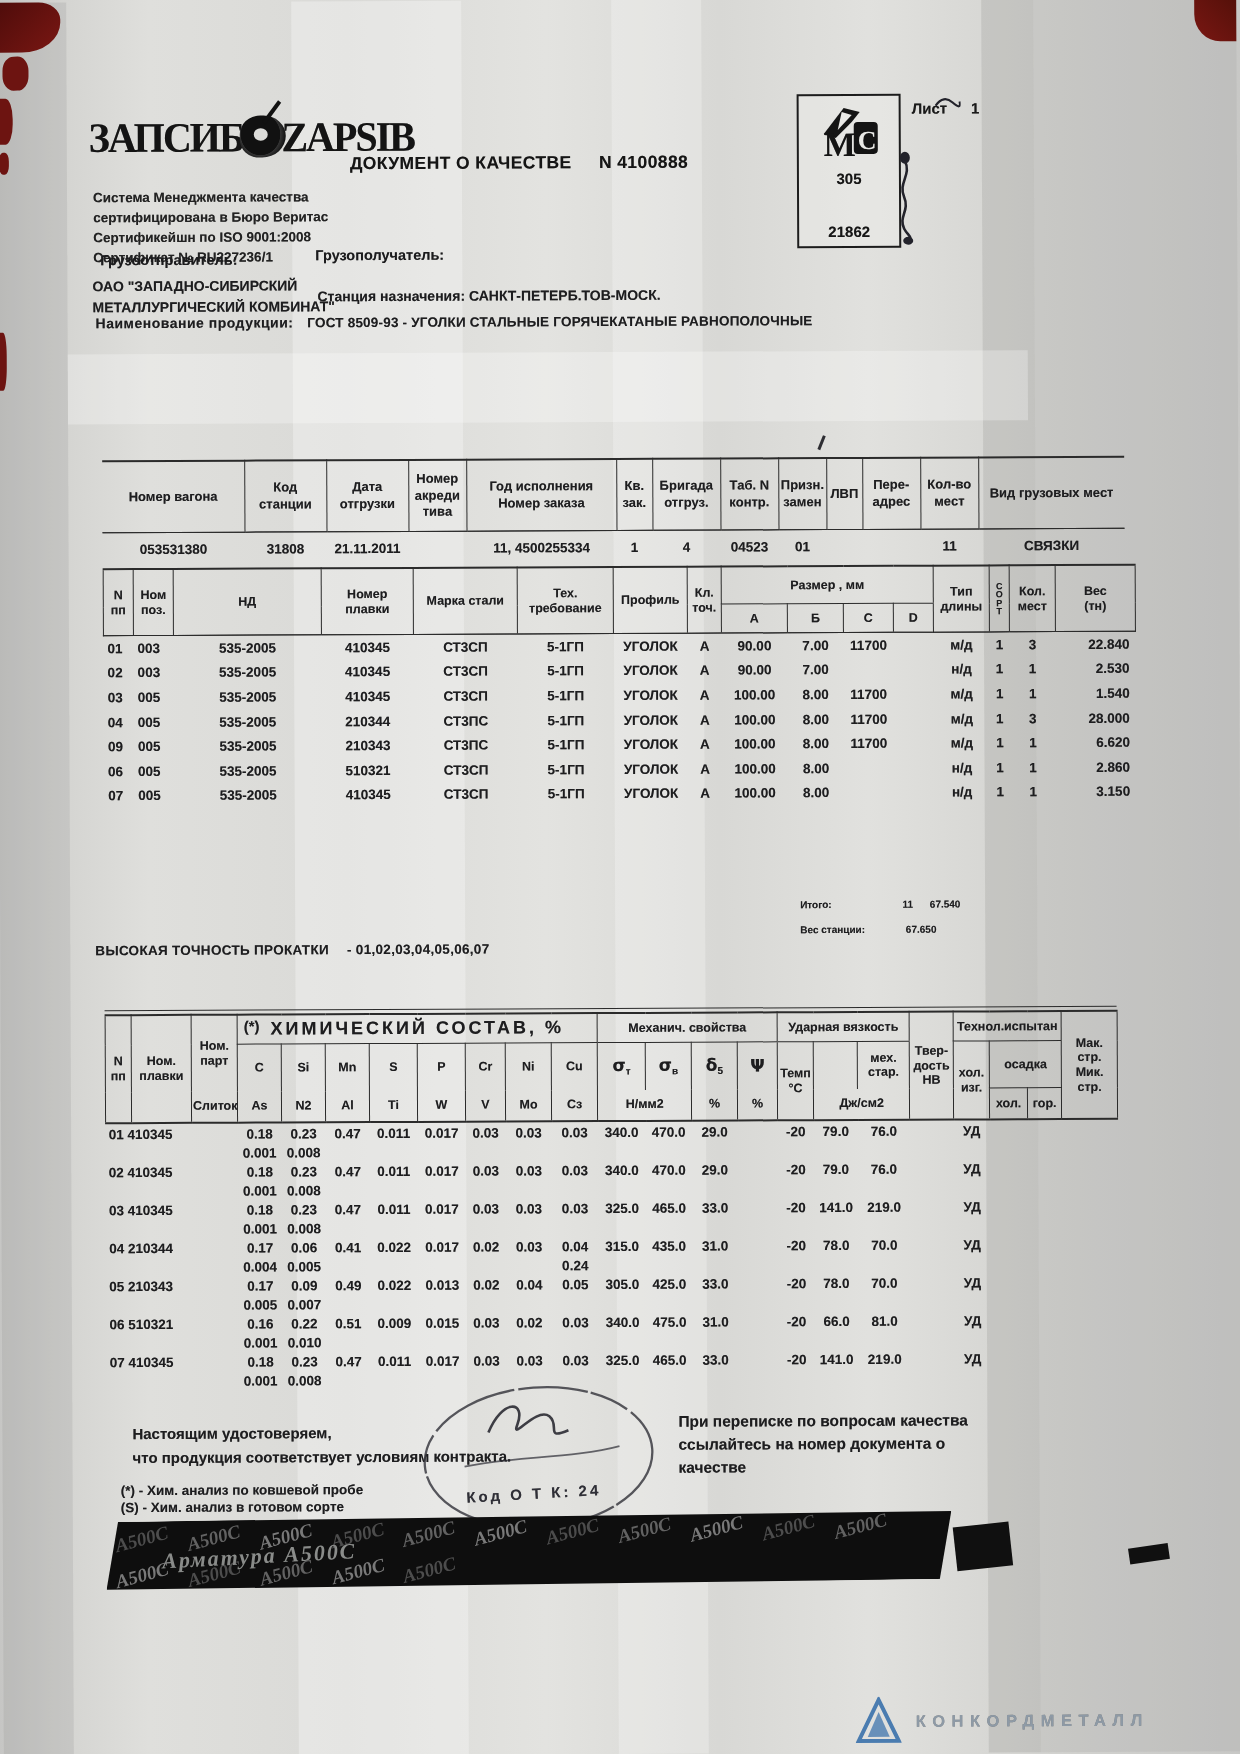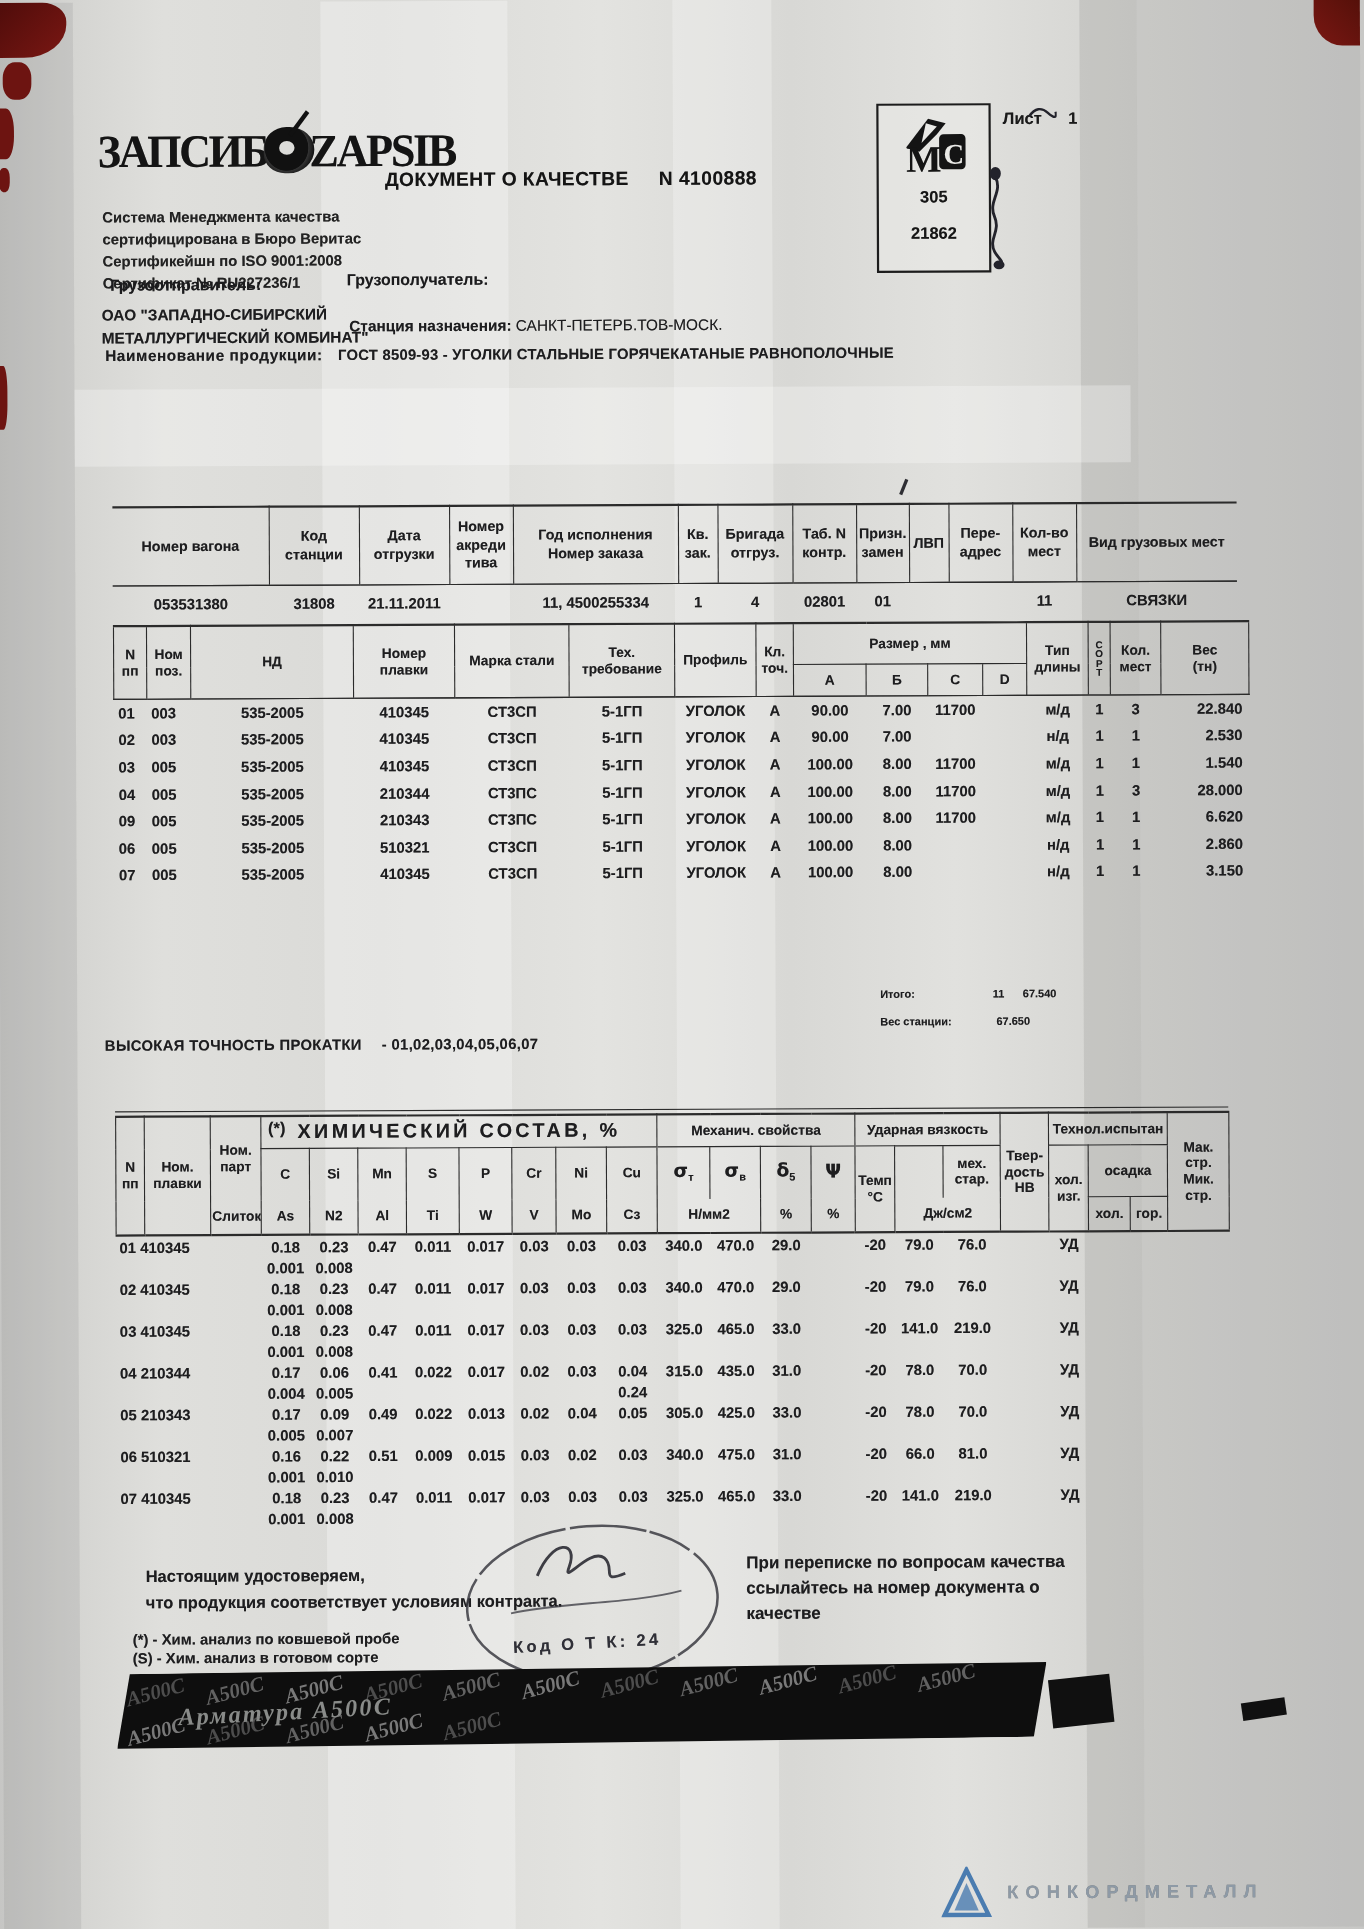--- a/index.html
+++ b/index.html
@@ -115,21 +115,21 @@
 
   <div class="abs stampbox">
     <svg width="66" height="62" viewBox="0 0 66 62" style="margin-top:8px">
       <polygon points="8,30 28,4 44,8 36,18 20,34" fill="#141414"></polygon>
       <polygon points="26,8 36,11 22,26" fill="#e9e9e6"></polygon>
       <text x="8" y="52" font-family="Liberation Serif, serif" font-weight="bold" font-size="34" fill="#141414">М</text>
       <rect x="38" y="18" width="24" height="32" rx="4" fill="#141414"></rect>
       <text x="42" y="45" font-family="Liberation Serif, serif" font-weight="bold" font-size="26" fill="#e9e9e6">С</text>
     </svg>
     <div class="mcnum">305</div>
-    <div class="mcnum" style="margin-top:16px">21862</div>
+    <div class="mcnum" style="margin-top:36px">21862</div>
   </div>
   <div class="abs sheet">
     <span>Лист</span><span class="n1">1</span>
   </div>
   <svg class="abs" style="left:938px;top:98px" width="26" height="14" viewBox="0 0 26 14">
     <path d="M1,9 Q9,-2 18,6 T25,5" stroke="#23232b" stroke-width="2.2" fill="none"></path>
   </svg>
   <svg class="abs" style="left:893px;top:152px" width="34" height="98" viewBox="0 0 34 98">
     <ellipse cx="15" cy="7" rx="5" ry="6" fill="#23232b"></ellipse>
     <path d="M15,10 C22,24 8,32 14,46 C20,60 8,66 14,78 C17,84 22,86 20,90" stroke="#23232b" stroke-width="2.6" fill="none"></path>
@@ -137,21 +137,21 @@
   </svg>
 
   <div class="abs lbl" style="left:103px;top:250px">Грузоотправитель:</div>
   <div class="abs shipper">
     <div>ОАО "ЗАПАДНО-СИБИРСКИЙ</div>
     <div>МЕТАЛЛУРГИЧЕСКИЙ КОМБИНАТ"</div>
   </div>
   <div class="abs lbl" style="left:318px;top:246px">Грузополучатель:</div>
   <div class="abs" style="left:320px;top:287px;font-size:14px">
     <span class="b">Станция назначения:</span>
-    <span class="b" style="font-weight:400">САНКТ-ПЕТЕРБ.ТОВ-МОСК.</span>
+    <span class="b" style="font-weight:700">САНКТ-ПЕТЕРБ.ТОВ-МОСК.</span>
   </div>
   <div class="abs prodline">
     <span class="b" style="letter-spacing:.5px">Наименование   продукции:</span>
     <span class="prodval" style="margin-left:10px">ГОСТ 8509-93  -  УГОЛКИ СТАЛЬНЫЕ ГОРЯЧЕКАТАНЫЕ РАВНОПОЛОЧНЫЕ</span>
   </div>
 
   <div class="tblwrap" style="left:104px;top:458px">
     <table class="t1" id="t1">
         <colgroup>
           <col style="width: 142px;">
@@ -198,21 +198,21 @@
         </thead>
         <tbody>
           <tr>
             <td>053531380</td>
             <td>31808</td>
             <td>21.11.2011</td>
             <td></td>
             <td>11, 4500255334</td>
             <td>1</td>
             <td>4</td>
-            <td>02801</td>
+            <td>04523</td>
             <td>01</td>
             <td></td>
             <td></td>
             <td>11</td>
             <td>СВЯЗКИ</td>
           </tr>
         </tbody>
       </table>
   </div>
 

